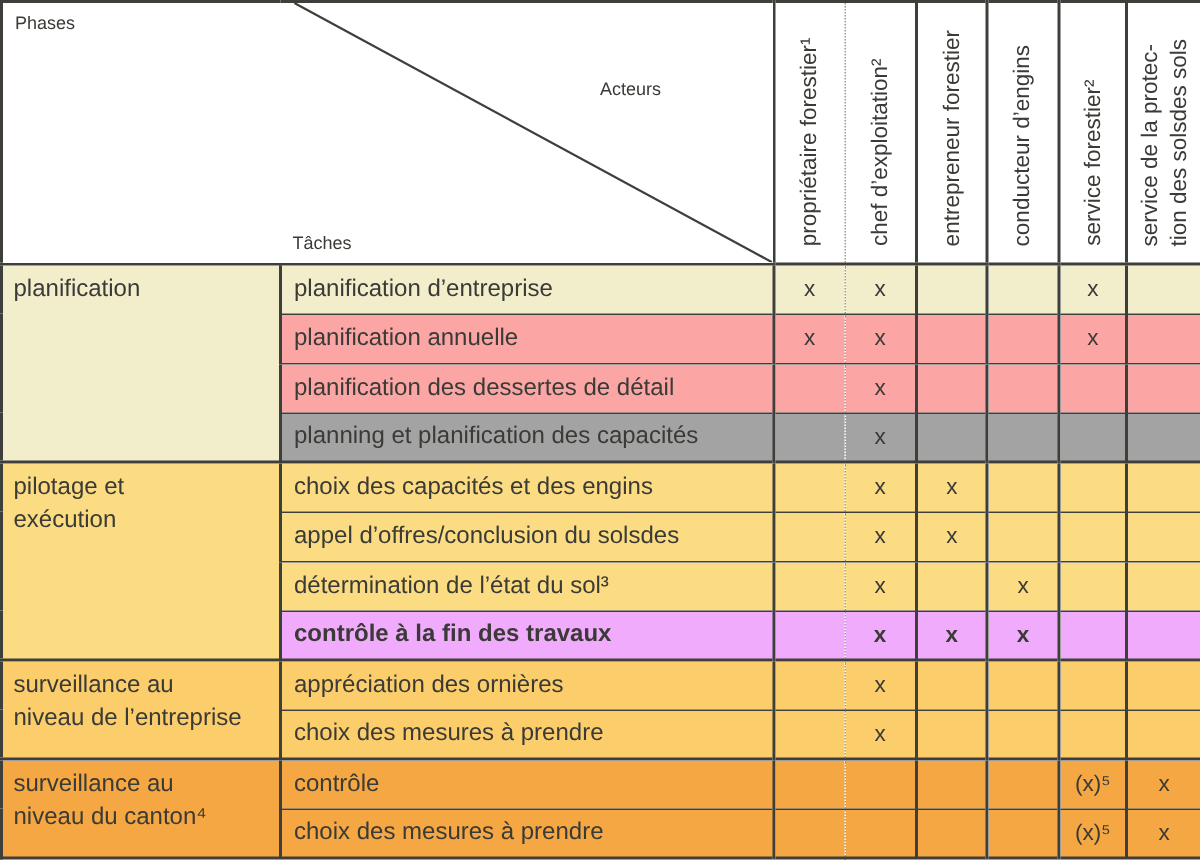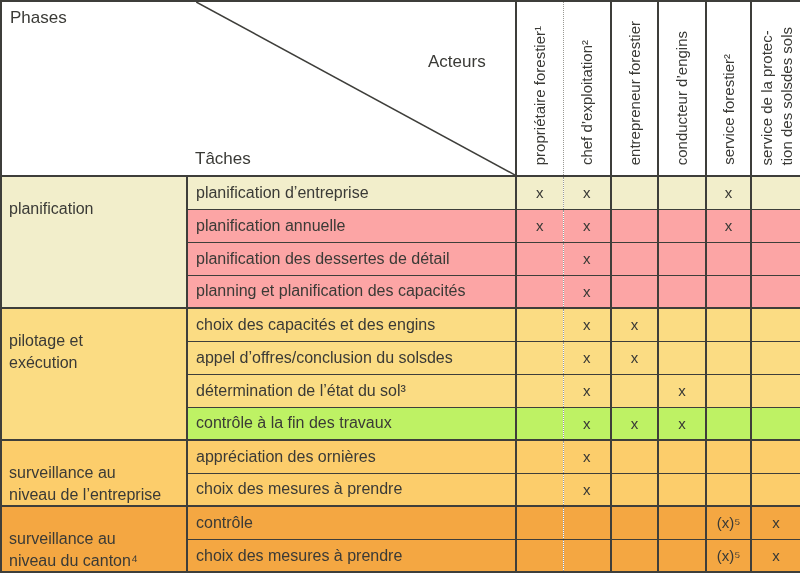--- a/index.html
+++ b/index.html
@@ -18,23 +18,23 @@
     border-collapse:collapse;table-layout:fixed;
     width:800px;border:2px solid var(--border);
   }
   td{padding:0;overflow:hidden;}
   tr.header-row{height:175px;}
   tr.brow{height:33px;}
   
   td.corner{background:var(--header-bg);position:relative;}
   .corner-wrap{position:absolute;inset:0;}
   .corner-wrap svg{position:absolute;inset:0;width:100%;height:100%;display:block;}
-  .corner-lbl{position:absolute;font-size:17px;color:var(--text);}
+  .corner-lbl{position:absolute;font-size:12px;color:var(--text);}
   .lbl-phases{top:6px;left:8px;}
-  .lbl-acteurs{top:50px;left:398px;margin-left:28px;}
+  .lbl-acteurs{top:50px;left:398px;}
   .lbl-taches{bottom:6px;left:193px;}
   
   td.vhead{
     background:var(--header-bg);
     border-left:2px solid var(--border);
     vertical-align:bottom;text-align:center;
     padding-bottom:6px;
   }
   td.vhead.dotted{border-left:1px dotted var(--dotted);}
   .vtext{
@@ -42,21 +42,21 @@
     writing-mode:vertical-rl;
     transform:rotate(180deg);
     white-space:pre-line;
     font-size:15px;line-height:1.3;
     color:var(--text);
     text-align:left;
   }
   
   td.phase{
     vertical-align:top;text-align:left;
-    padding:21px 6px 0 7px;font-size:16px;line-height:1.35;
+    padding:5px 6px 0 7px;font-size:16px;line-height:1.35;
     white-space:pre-line;
   }
   td.task{
     border-left:2px solid var(--border);
     vertical-align:middle;text-align:left;
     padding:0 4px 0 8px;font-size:16px;
     white-space:nowrap;
   }
   td.mark{
     border-left:2px solid var(--border);
@@ -126,21 +126,21 @@
   </tr>
   <tr class="brow inner" style="background-color: #fca5a5;">
     <td class="task">planification des dessertes de détail</td>
     <td class="mark"></td>
     <td class="mark dotted">x</td>
     <td class="mark"></td>
     <td class="mark"></td>
     <td class="mark"></td>
     <td class="mark"></td>
   </tr>
-  <tr class="brow inner" style="background-color: #fca5a5;">
+  <tr class="brow inner" style="background-color: #a3a3a3;">
     <td class="task">planning et planification des capacités</td>
     <td class="mark"></td>
     <td class="mark dotted">x</td>
     <td class="mark"></td>
     <td class="mark"></td>
     <td class="mark"></td>
     <td class="mark"></td>
   </tr>
 
   <tr class="brow gstart" style="background-color: rgb(251, 220, 131);">
@@ -165,21 +165,21 @@
   </tr>
   <tr class="brow inner" style="background-color: rgb(251, 220, 131);">
     <td class="task">détermination de l’état du sol³</td>
     <td class="mark"></td>
     <td class="mark dotted">x</td>
     <td class="mark"></td>
     <td class="mark">x</td>
     <td class="mark"></td>
     <td class="mark"></td>
   </tr>
-  <tr class="brow inner" style="background-color: #bef264;">
+  <tr class="brow inner" style="background-color: #f0abfc; font-weight: bold;">
     <td class="task">contrôle à la fin des travaux</td>
     <td class="mark"></td>
     <td class="mark dotted">x</td>
     <td class="mark">x</td>
     <td class="mark">x</td>
     <td class="mark"></td>
     <td class="mark"></td>
   </tr>
 
   <tr class="brow gstart" style="background-color: rgb(252, 205, 107);">

